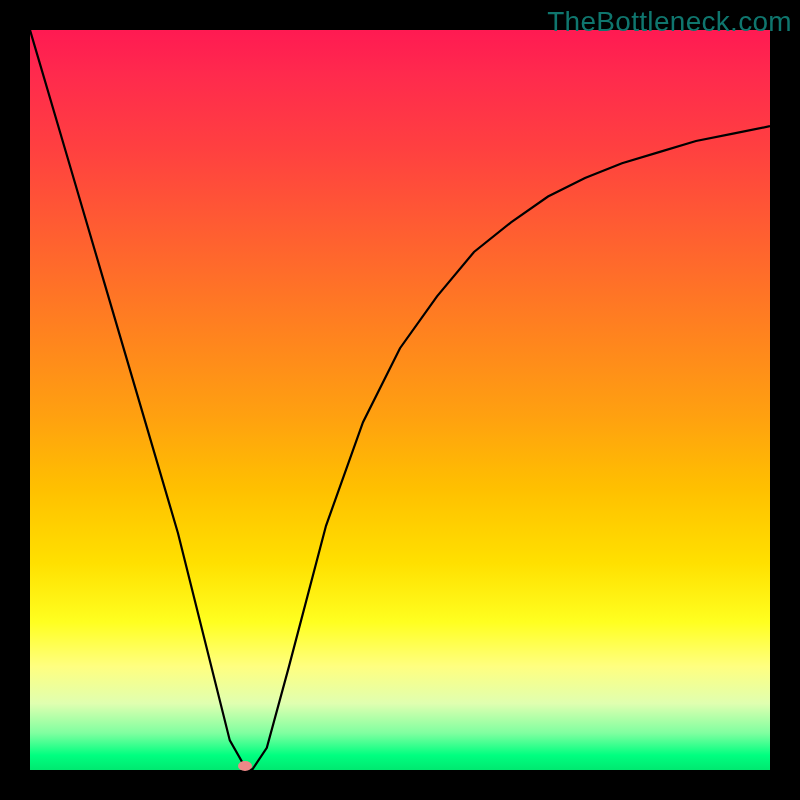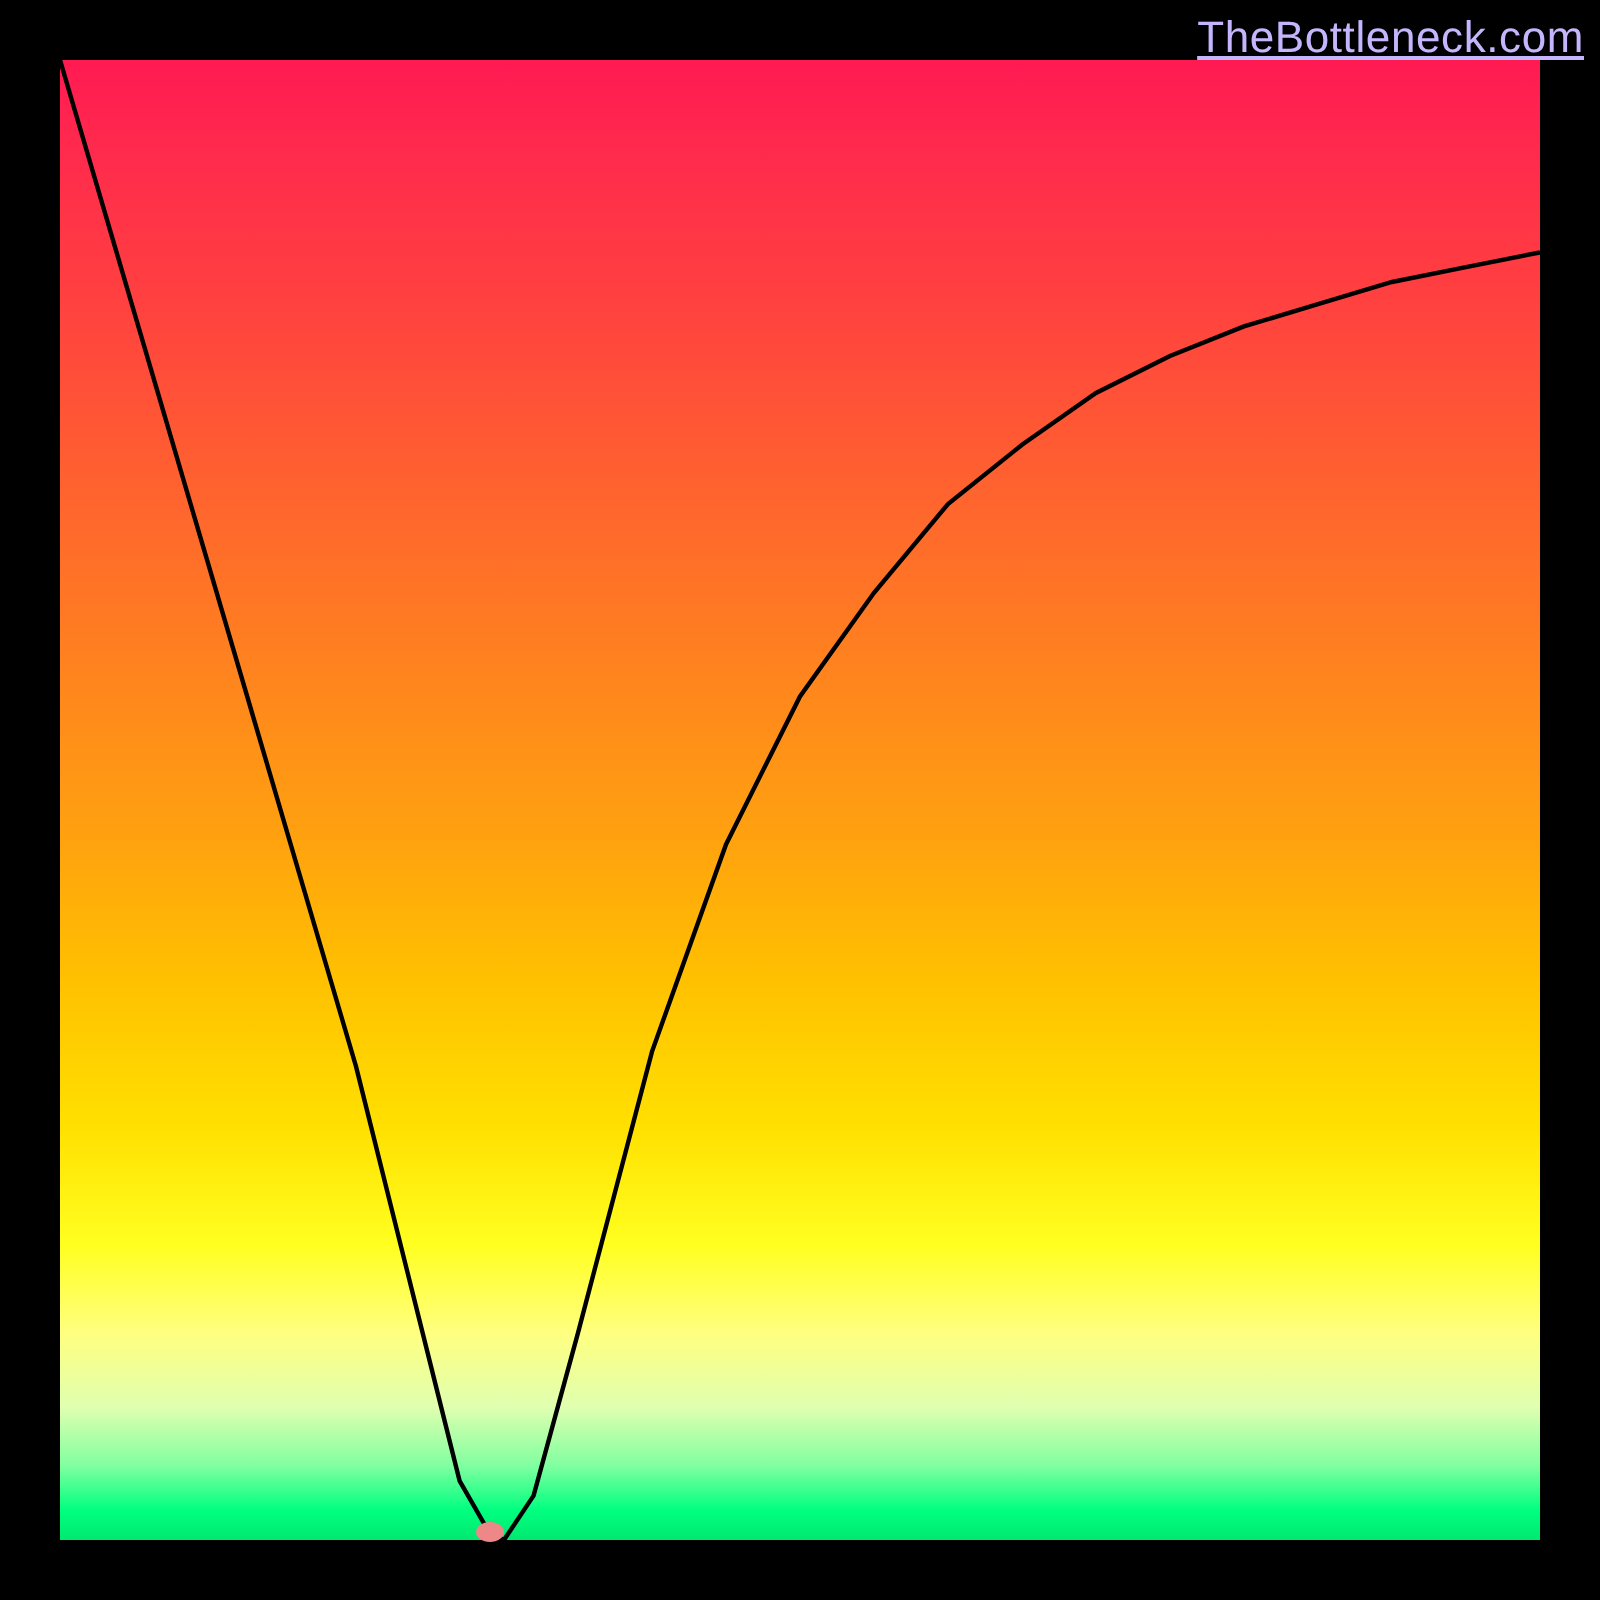--- a/index.html
+++ b/index.html
@@ -38,25 +38,24 @@
       #e0ffb0 91%,
       #80ffa0 95%,
       #00ff80 98%,
       #00e870 100%
     );
   }
   .watermark {
     position: absolute;
     top: 6px;
     right: 8px;
-    color: #c4b5fd;
-    font-size: 22px;
+    color: #0f766e;
+    font-size: 28px;
     font-weight: 500;
     letter-spacing: 0.3px;
-    text-decoration: underline;
   }
   svg.curve {
     position: absolute;
     left: 0;
     top: 0;
     width: 740px;
     height: 740px;
     pointer-events: none;
   }
   .marker {

